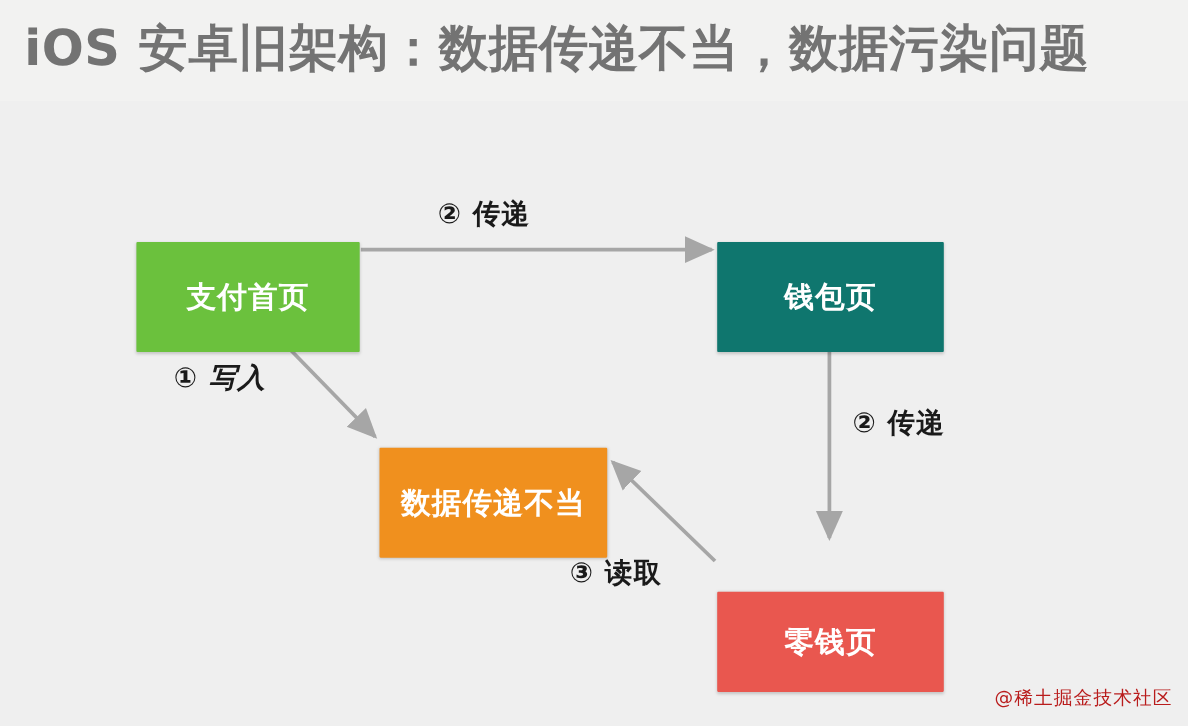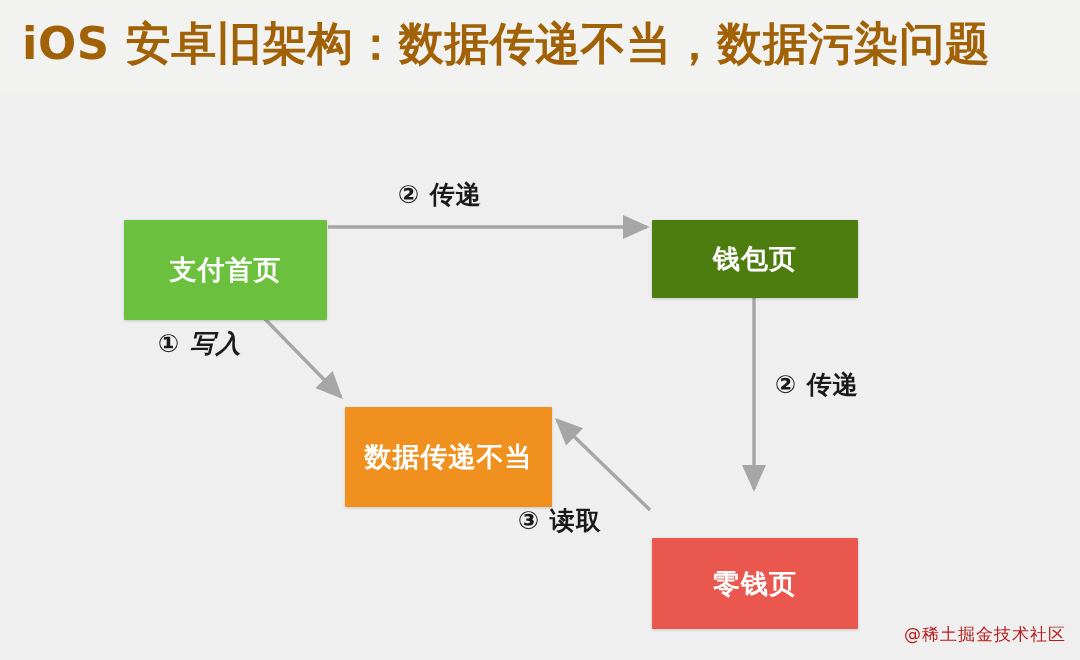--- a/index.html
+++ b/index.html
@@ -35,21 +35,21 @@
 
   .slide-title {
     position: absolute;
     left: 22px;
     top: 8px;
     width: 1056px;
     height: 72px;
     line-height: 72px;
     font-size: 45px;
     letter-spacing: 0.5px;
-    color: #a16207;
+    color: #737373;
     white-space: nowrap;
     font-family: "DejaVu Sans", "Liberation Sans", sans-serif;
   }
 
   .canvas {
     position: absolute;
     left: 0;
     top: 92px;
     width: 1080px;
     height: 568px;
@@ -73,21 +73,21 @@
     color: #ffffff;
     font-size: 27px;
     font-weight: 700;
     letter-spacing: 1px;
     border-radius: 1px;
     box-shadow: 0 1px 3px rgba(0,0,0,0.18);
     margin-top: 44px;
   }
 
   .node-pay    { left: 124px; top: 176px; width: 203px; height: 100px; background: #6bc13d; }
-  .node-wallet { left: 652px; top: 176px; width: 206px; height: 78px; background: #4d7c0f; }
+  .node-wallet { left: 652px; top: 176px; width: 206px; height: 100px; background: #0f766e; }
   .node-model  { left: 345px; top: 363px; width: 207px; height: 100px; background: #f0901e; }
   .node-change { left: 652px; top: 494px; width: 206px; height: 91px; background: #e9574f; }
 
   .edge-label {
     position: absolute;
     color: #1a1a1a;
     font-size: 25px;
     font-weight: 700;
     white-space: nowrap;
     letter-spacing: 1px;

